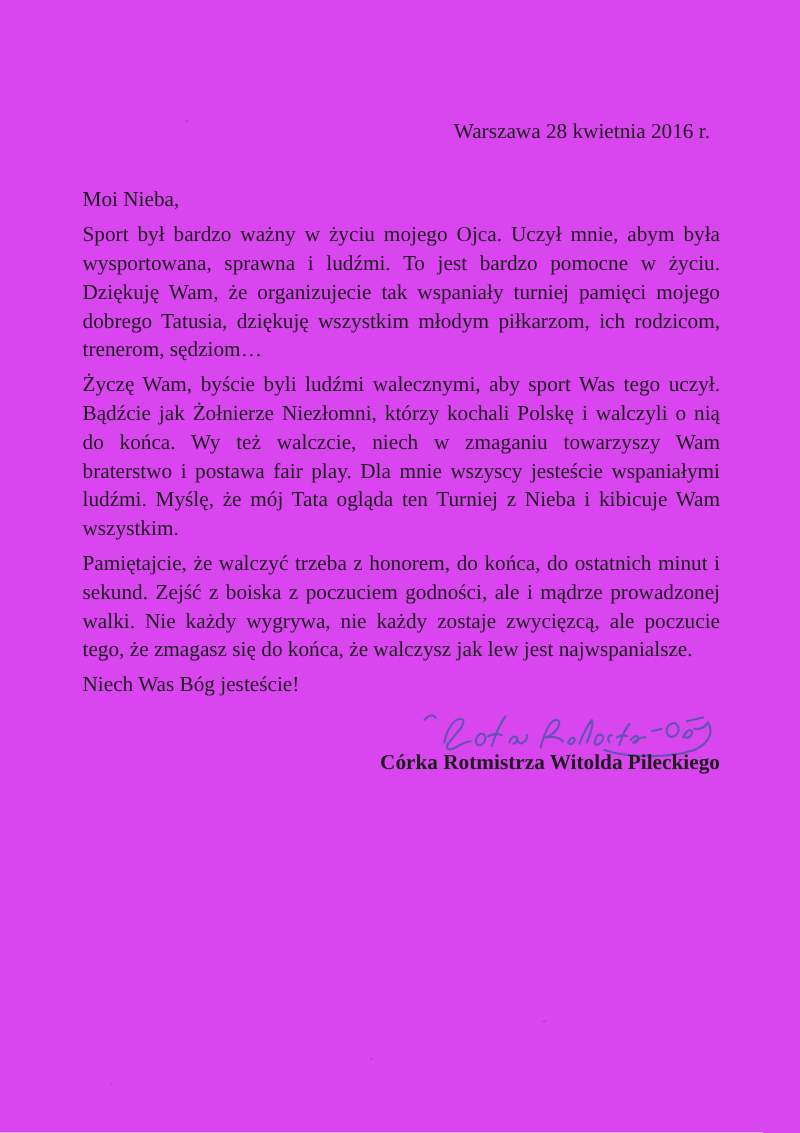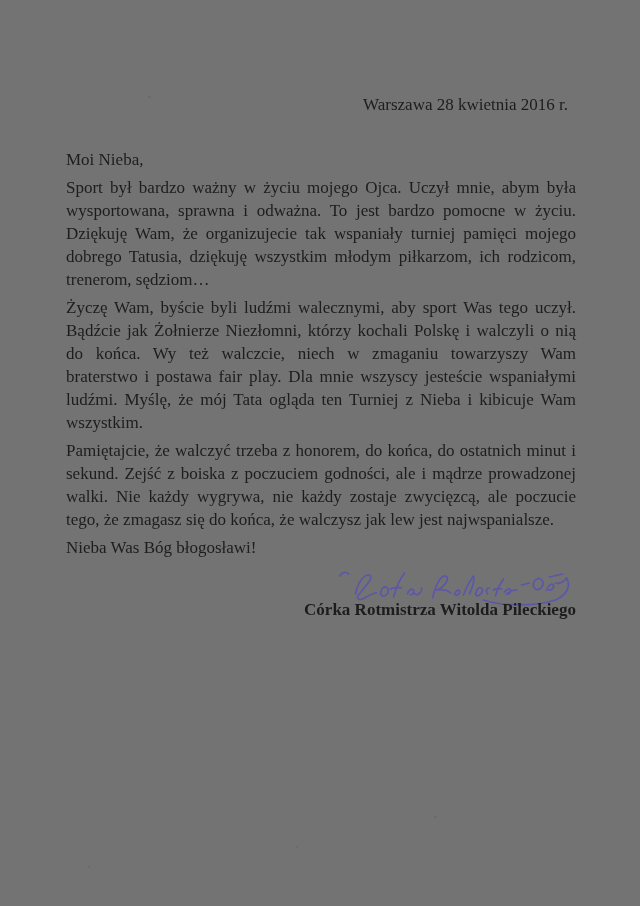--- a/index.html
+++ b/index.html
@@ -1,21 +1,21 @@
 <!DOCTYPE html>
 <html><head>
 <meta charset="utf-8">
 <style>
   html, body { margin: 0; padding: 0; background: #e8e8e8; }
   .page {
     position: relative;
     width: 640px;
     height: 906px;
     margin: 0 auto;
-    background: #737373;
+    background: #d946ef;
     box-sizing: border-box;
     padding: 93px 64px 0 66px;
     font-family: "Liberation Serif", serif;
     font-size: 17px;
     line-height: 23px;
     color: #1d1d1d;
     overflow: hidden;
   }
   .dateline {
     text-align: right;
@@ -74,27 +74,27 @@
 </head>
 <body>
 
 <div class="page">
 
   <div class="dateline">Warszawa 28 kwietnia 2016 r.</div>
 
 
   <div class="salutation">Moi Nieba,</div>
 
-  <p class="body-par">Sport był bardzo ważny w życiu mojego Ojca. Uczył mnie, abym była wysportowana, sprawna i odważna. To jest bardzo pomocne w życiu. Dziękuję Wam, że organizujecie tak wspaniały turniej pamięci mojego dobrego Tatusia, dziękuję wszystkim młodym piłkarzom, ich rodzicom, trenerom, sędziom…</p>
+  <p class="body-par">Sport był bardzo ważny w życiu mojego Ojca. Uczył mnie, abym była wysportowana, sprawna i ludźmi. To jest bardzo pomocne w życiu. Dziękuję Wam, że organizujecie tak wspaniały turniej pamięci mojego dobrego Tatusia, dziękuję wszystkim młodym piłkarzom, ich rodzicom, trenerom, sędziom…</p>
 
   <p class="body-par">Życzę Wam, byście byli ludźmi walecznymi, aby sport Was tego uczył. Bądźcie jak Żołnierze Niezłomni, którzy kochali Polskę i walczyli o nią do końca. Wy też walczcie, niech w zmaganiu towarzyszy Wam braterstwo i postawa fair play. Dla mnie wszyscy jesteście wspaniałymi ludźmi. Myślę, że mój Tata ogląda ten Turniej z Nieba i kibicuje Wam wszystkim.</p>
 
   <p class="body-par">Pamiętajcie, że walczyć trzeba z honorem, do końca, do ostatnich minut i sekund. Zejść z boiska z poczuciem godności, ale i mądrze prowadzonej walki. Nie każdy wygrywa, nie każdy zostaje zwycięzcą, ale poczucie tego, że zmagasz się do końca, że walczysz jak lew jest najwspanialsze.</p>
 
-  <div class="closing">Nieba Was Bóg błogosławi!</div>
+  <div class="closing">Niech Was Bóg jesteście!</div>
 
   <div class="signature-block">
 
     <svg class="handwritten" viewBox="0 0 235 46" xmlns="http://www.w3.org/2000/svg" aria-hidden="true">
       <g fill="none" stroke="#5a55ad" stroke-width="1.7" stroke-linecap="round" stroke-linejoin="round" opacity="0.92">
         <path d="M4 13 C7 9 11 8 13 11"></path>
         <path d="M20 31 C22 20 28 12 33 12 C37 12 35 18 31 22 L23 32 C20 36 24 38 29 35 C34 32 38 30 41 30"></path>
         <path d="M46 27 C44 31 46 34 49 33 C52 32 54 28 52 25 C50 23 47 24 46 27"></path>
         <path d="M58 34 C61 24 65 15 69 10 M55 26 C59 24 63 24 66 25"></path>
         <path d="M72 31 C73 27 76 25 78 27 C79 29 77 32 75 32 M78 27 C78 30 80 33 83 31 C85 30 87 27 86 25"></path>

